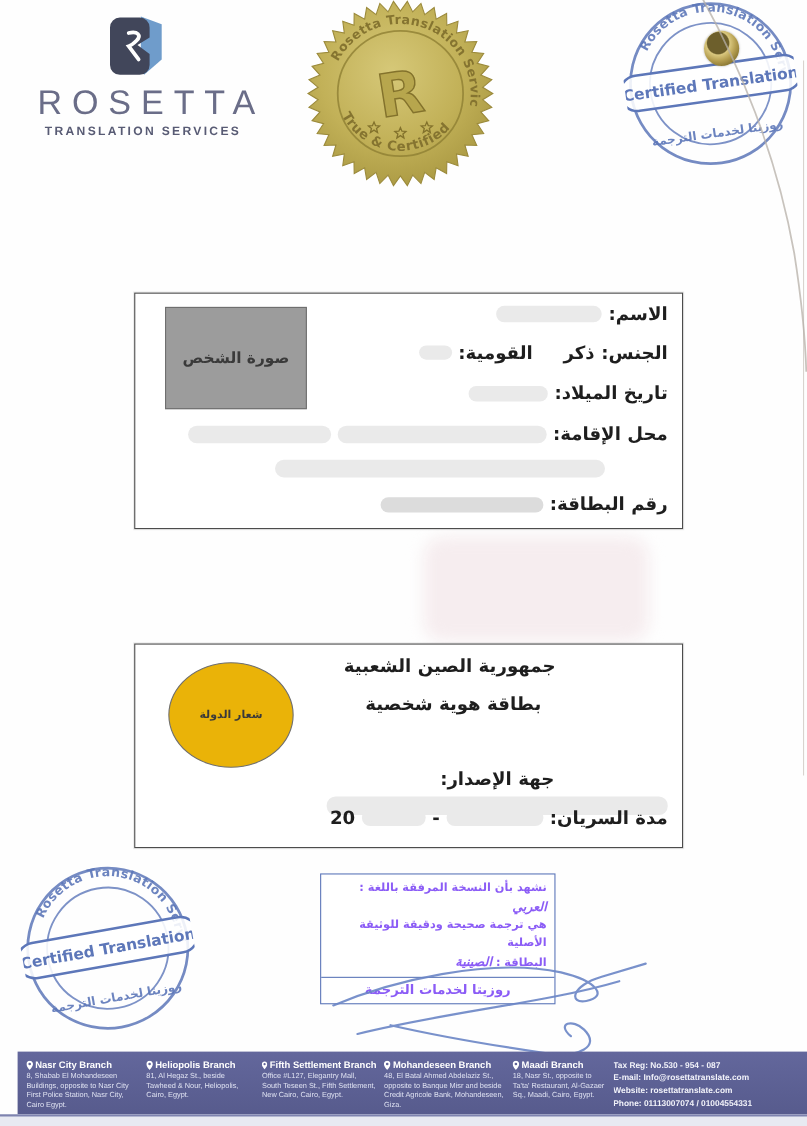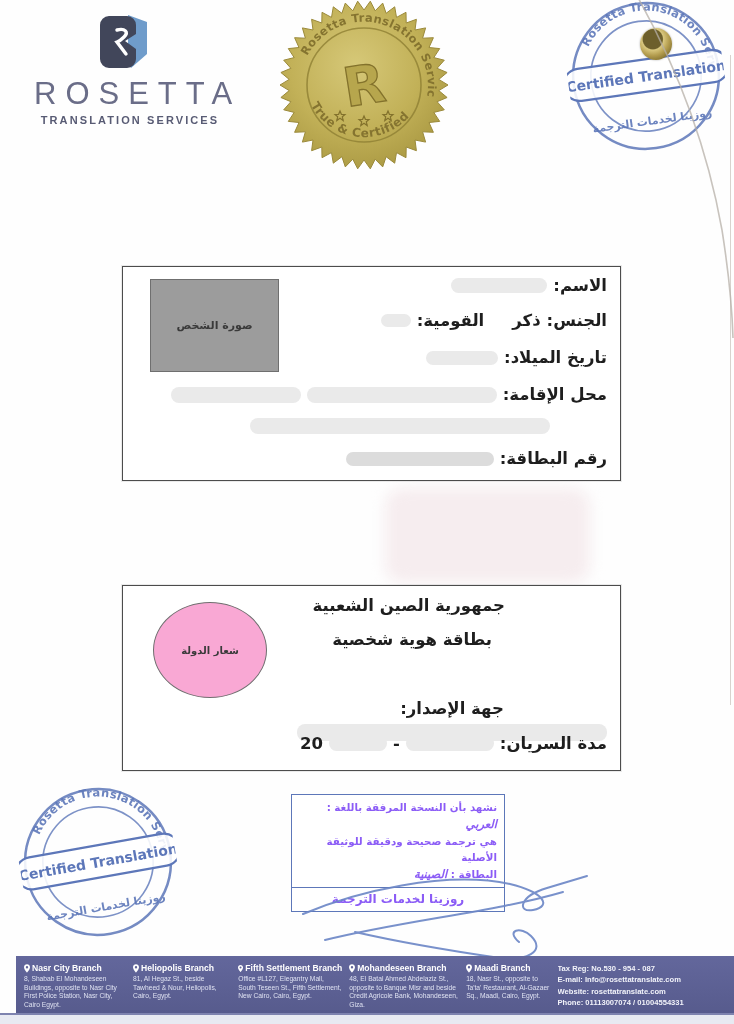--- a/index.html
+++ b/index.html
@@ -22,22 +22,22 @@
            background:radial-gradient(circle at 40% 35%, #6d5f2c 0 34%, #d9c77e 38%, #b39c4e 58%, #8d7a35 75%, #c9b565 88%);
            box-shadow:0 0 2px rgba(0,0,0,.35);}
   .thread{position:absolute;left:0;top:0;width:734px;height:1024px;pointer-events:none;}
   
   .tbox{position:absolute;left:122px;width:497px;border:1.6px solid #4c4c4c;background:#fff;
         box-shadow:0 0 0 1px rgba(120,120,120,.15);}
   .box1{top:266px;height:213px;}
   .box2{top:585px;height:184px;}
   .photo{position:absolute;left:27px;top:12px;width:127px;height:91px;background:#9c9c9c;
          border:1px solid #6f6f6f;display:flex;align-items:center;justify-content:center;}
-  .photo span{font-size:11px;font-weight:700;color:#3a3a3a;}
-  .emblem{position:absolute;left:30px;top:16px;width:112px;height:94px;background:#f9a8d4;
+  .photo span{font-size:14px;font-weight:700;color:#3a3a3a;}
+  .emblem{position:absolute;left:30px;top:16px;width:112px;height:94px;background:#eab308;
           border:1.5px solid #6f6f6f;border-radius:50%;display:flex;align-items:center;justify-content:center;}
   .emblem span{font-size:10px;font-weight:700;color:#3a3a3a;}
   .ar{direction:rtl;font-weight:700;color:#1e1e1e;font-size:16.5px;white-space:nowrap;}
   .frow{position:absolute;right:13px;display:flex;direction:rtl;align-items:center;gap:6px;}
   .redact{display:inline-block;background:#eaeaea;border-radius:8px;filter:blur(.7px);}
   .redact.d{background:#dcdcdc;}
   .watermark{position:absolute;left:385px;top:488px;width:205px;height:95px;background:#f6edef;
              border-radius:18px;filter:blur(7px);}
   .scan-edge{position:absolute;right:3px;top:55px;height:650px;width:1px;background:#d8d3ce;}
   

